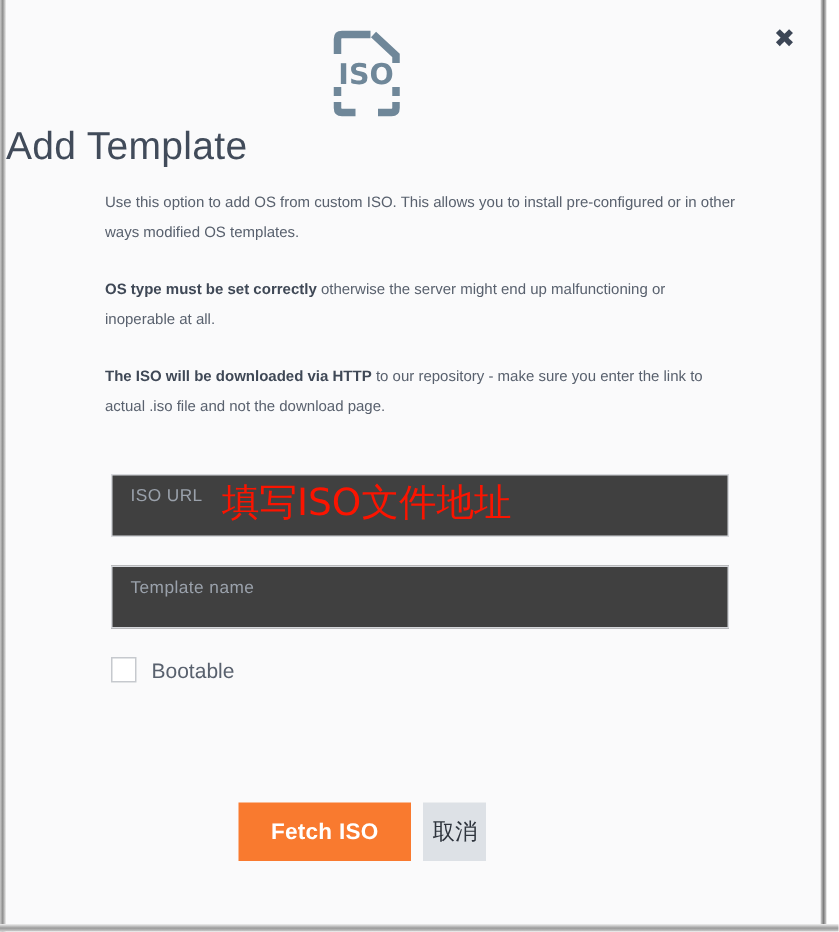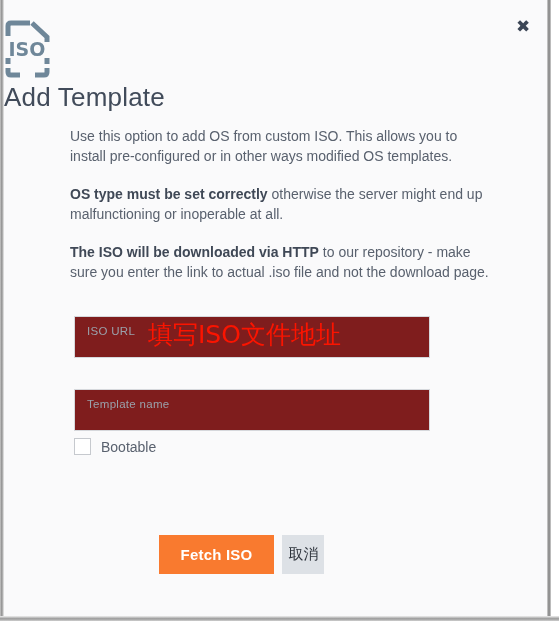--- a/index.html
+++ b/index.html
@@ -73,20 +73,21 @@
     font-family: "DejaVu Sans", sans-serif;
     font-weight: bold;
   }
 
   .iso-icon-wrap {
     position: absolute;
     left: 0;
     top: 20px;
     width: 480px;
     display: flex;
+    justify-content: center;
   }
   .iso-icon {
     width: 46px;
     height: 58px;
     display: block;
   }
 
   .modal-title {
     position: absolute;
     top: 82px;
@@ -98,42 +99,42 @@
     letter-spacing: 0.2px;
   }
 
   .body-copy {
     position: absolute;
     left: 66px;
     top: 126px;
     width: 420px;
   }
   .para {
-    font-size: 14px;
+    font-size: 10px;
     line-height: 20px;
     color: #59616e;
     margin: 0 0 18px 0;
   }
   .para b {
     color: #3f4856;
     font-weight: bold;
   }
 
   
   .field {
     position: absolute;
     left: 70px;
-    width: 356px;
+    width: 412px;
     height: 42px;
-    background: #7f1d1d;
+    background: #404040;
     border: 1px solid #d6d8dc;
     box-sizing: border-box;
   }
   .field.iso-url { top: 316px; }
-  .field.tpl-name { top: 389px; }
+  .field.tpl-name { top: 377px; }
 
   .field-label {
     position: absolute;
     left: 12px;
     top: 8px;
     font-size: 11.5px;
     color: #9aa1ab;
     letter-spacing: 0.3px;
     white-space: nowrap;
   }

